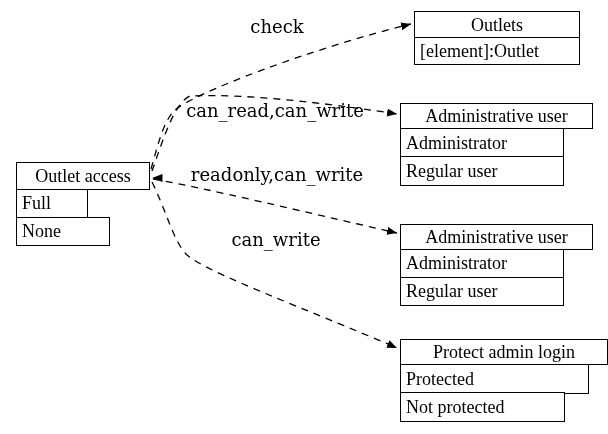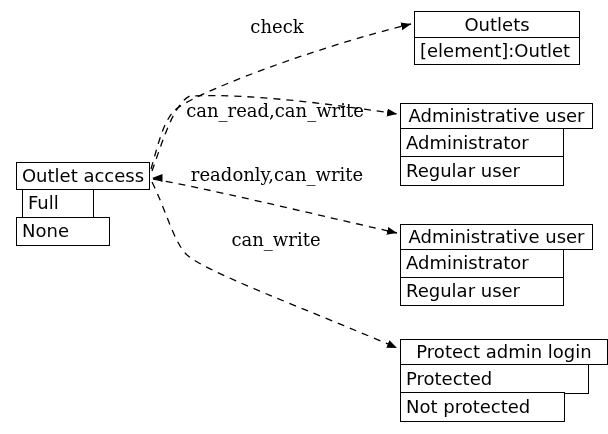--- a/index.html
+++ b/index.html
@@ -23,20 +23,21 @@
     position: absolute;
     box-sizing: border-box;
     border: 1.5px solid #000000;
     background: #ffffff;
     display: flex;
     align-items: center;
     font-size: 18px;
     line-height: 1;
     white-space: nowrap;
     overflow: hidden;
+    font-family: Liberation Serif, serif;
   }
   .hdr { justify-content: center; text-align: center; }
   .row { justify-content: flex-start; padding-left: 5px; }
   .edge-label {
     position: absolute;
     transform: translateX(-50%);
     font-family: "DejaVu Serif", "Liberation Serif", serif;
     font-size: 18px;
     line-height: 22px;
     white-space: nowrap;
@@ -56,21 +57,21 @@
     </defs>
     <path class="edge-path" d="M151,169 C159,141 163,124 173,112 C187,95 316,47 411,24" marker-end="url(#arrow)"></path>
     <path class="edge-path" d="M152,171 C163,140 174,103 190,96 C252,93 345,106 397,114" marker-end="url(#arrow)"></path>
     <path class="edge-path" d="M153,179 C205,188 305,212 397,233" marker-end="url(#arrow)"></path>
     <path class="edge-path" d="M152,182 C166,210 173,240 186,254 C202,271 312,311 397,348" marker-end="url(#arrow)"></path>
     <polygon points="152,178 162.5,174 162.5,182" fill="#000000"></polygon>
   </svg>
 
   <div>
     <div class="box hdr" style="left:16px; top:162px; width:134px; height:28px;">Outlet access</div>
-    <div class="box row" style="left:22px; top:188.5px; width:72px; height:29.5px;">Full</div>
+    <div class="box row" style="left:16px; top:188.5px; width:72px; height:29.5px;">Full</div>
     <div class="box row" style="left:16px; top:216.5px; width:94px; height:29.5px;">None</div>
   </div>
 
   <div>
     <div class="box hdr" style="left:414px; top:11px; width:166px; height:27px;">Outlets</div>
     <div class="box row" style="left:414px; top:36.5px; width:166px; height:28.5px;">[element]:Outlet</div>
   </div>
 
   <div>
     <div class="box hdr" style="left:400px; top:103px; width:193px; height:26px;">Administrative user</div>

